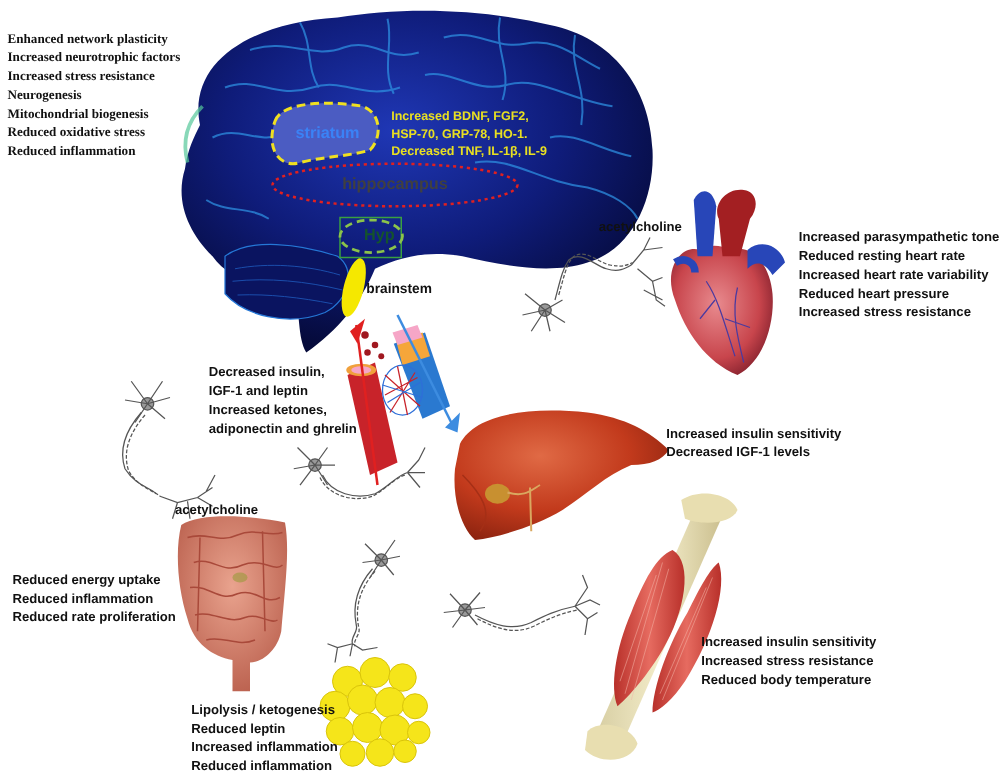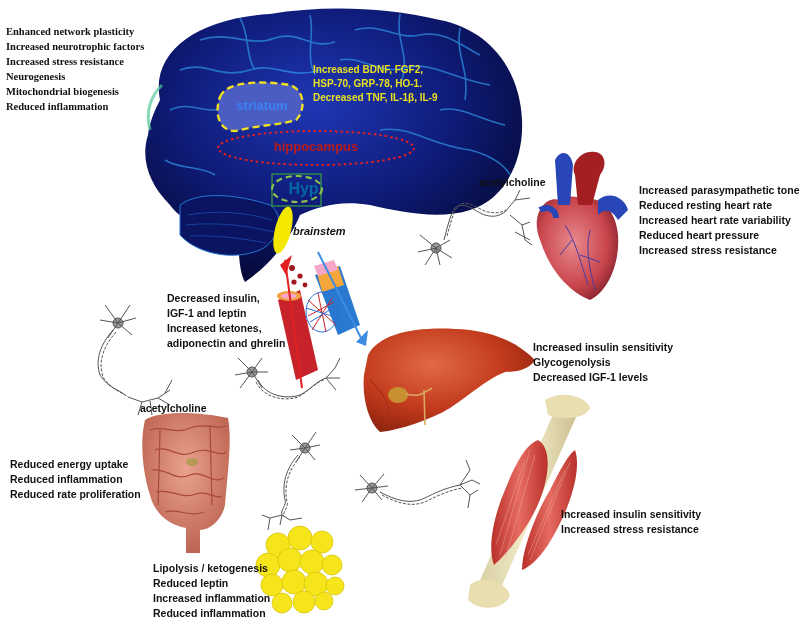--- a/index.html
+++ b/index.html
@@ -1,21 +1,21 @@
 <!DOCTYPE html>
 <html><head>
 <meta charset="utf-8">
 <style>
   html, body { margin: 0; padding: 0; background: #ffffff; }
   body { width: 800px; height: 626px; position: relative; overflow: hidden;
          font-family: "Liberation Sans", "DejaVu Sans", sans-serif; }
   .art { position: absolute; left: 0; top: 0; width: 800px; height: 626px; }
   .label-block { position: absolute; font-weight: bold; font-size: 10.5px; line-height: 15px; color: #111; white-space: nowrap; }
   .label-block div { margin: 0; }
-  .yellow { color: #e9e021; }
+  .yellow { color: #e9e021; margin-top: 24px; }
   .region { position: absolute; font-weight: bold; white-space: nowrap; text-align: center; }
   .ach { position: absolute; font-weight: bold; font-size: 10.5px; color: #111; }
 </style>
 </head>
 <body>
 
 <svg class="art" viewBox="0 0 800 626">
   <defs>
     <radialGradient id="brainGrad" cx="45%" cy="35%" r="65%">
       <stop offset="0%" stop-color="#1f37b5"></stop>
@@ -214,66 +214,67 @@
     </g>
   </g>
 </svg>
 
 <div class="label-block" style="left:6px; top:24px;font-family:Liberation Serif, serif;">
   <div>Enhanced network plasticity</div>
   <div>Increased neurotrophic factors</div>
   <div>Increased stress resistance</div>
   <div>Neurogenesis</div>
   <div>Mitochondrial biogenesis</div>
+  <div>Reduced oxidative stress</div>
   <div>Reduced inflammation</div>
 </div>
 
 <div class="label-block yellow" style="left:313px; top:63px; font-size:10px; line-height:14px;">
   <div>Increased BDNF, FGF2,</div>
   <div>HSP-70, GRP-78, HO-1.</div>
   <div>Decreased TNF, IL-1β, IL-9</div>
 </div>
 
 <div class="region" style="left:224px; top:98px; width:76px; font-size:13px; color:#3b82f6;">striatum</div>
-<div class="region" style="left:248px; top:139px; width:136px; font-size:13px; color:#b91c1c;">hippocampus</div>
-<div class="region" style="left:274px; top:180px; width:59px; font-size:16px; color:#0369a1;">Hyp</div>
-<div class="region" style="left:293px; top:225px; font-size:11px; color:#111;font-style:italic;">brainstem</div>
+<div class="region" style="left:248px; top:139px; width:136px; font-size:13px; color:#404040;">hippocampus</div>
+<div class="region" style="left:274px; top:180px; width:59px; font-size:13px; color:#14532d;">Hyp</div>
+<div class="region" style="left:293px; top:225px; font-size:11px; color:#111;">brainstem</div>
 
 <div class="label-block" style="left:167px; top:291px;">
   <div>Decreased insulin,</div>
   <div>IGF-1 and leptin</div>
   <div>Increased ketones,</div>
   <div>adiponectin and ghrelin</div>
 </div>
 
 <div class="ach" style="left:479px; top:176px;">acetylcholine</div>
 <div class="label-block" style="left:639px; top:183px;">
   <div>Increased parasympathetic tone</div>
   <div>Reduced resting heart rate</div>
   <div>Increased heart rate variability</div>
   <div>Reduced heart pressure</div>
   <div>Increased stress resistance</div>
 </div>
 
 <div class="label-block" style="left:533px; top:340px;">
   <div>Increased insulin sensitivity</div>
-  <div>Glycogenolysis</div>
   <div>Decreased IGF-1 levels</div>
 </div>
 
 <div class="ach" style="left:140px; top:402px;">acetylcholine</div>
 <div class="label-block" style="left:10px; top:457px;">
   <div>Reduced energy uptake</div>
   <div>Reduced inflammation</div>
   <div>Reduced rate proliferation</div>
 </div>
 
 <div class="label-block" style="left:153px; top:561px;">
   <div>Lipolysis / ketogenesis</div>
   <div>Reduced leptin</div>
   <div>Increased inflammation</div>
   <div>Reduced inflammation</div>
 </div>
 
 <div class="label-block" style="left:561px; top:507px;">
   <div>Increased insulin sensitivity</div>
   <div>Increased stress resistance</div>
+  <div>Reduced body temperature</div>
 </div>
 
 </body></html>

